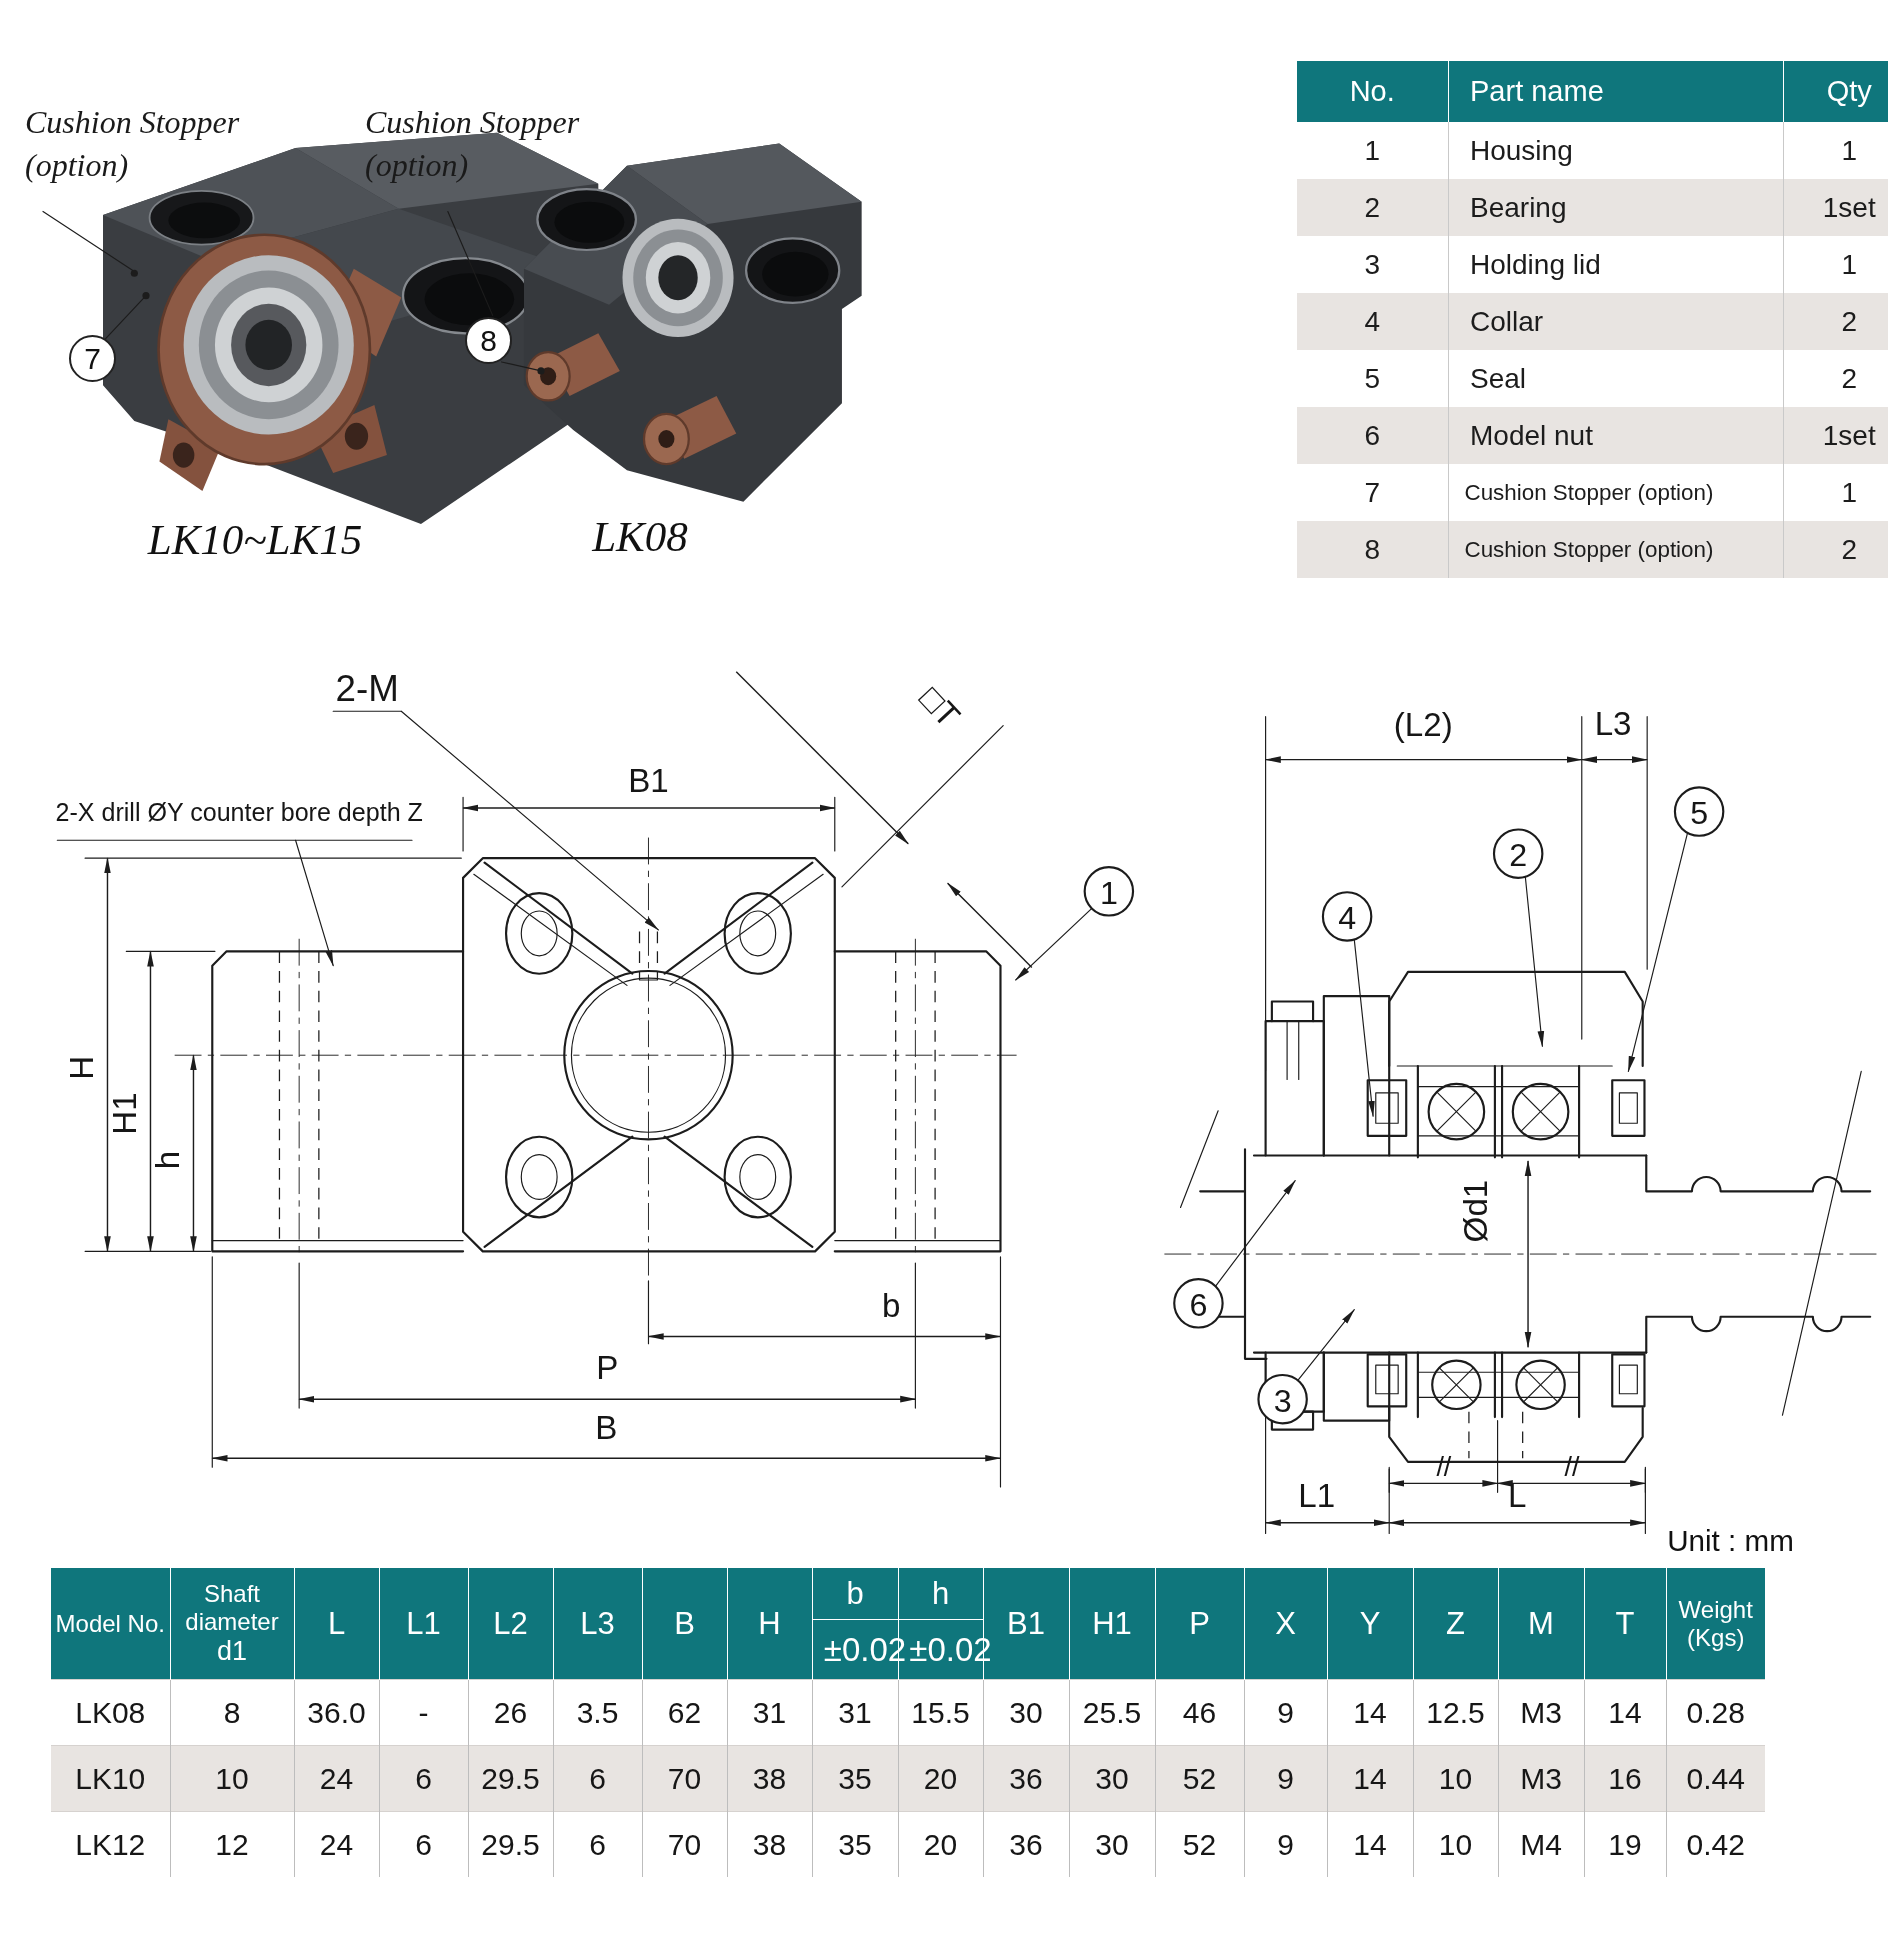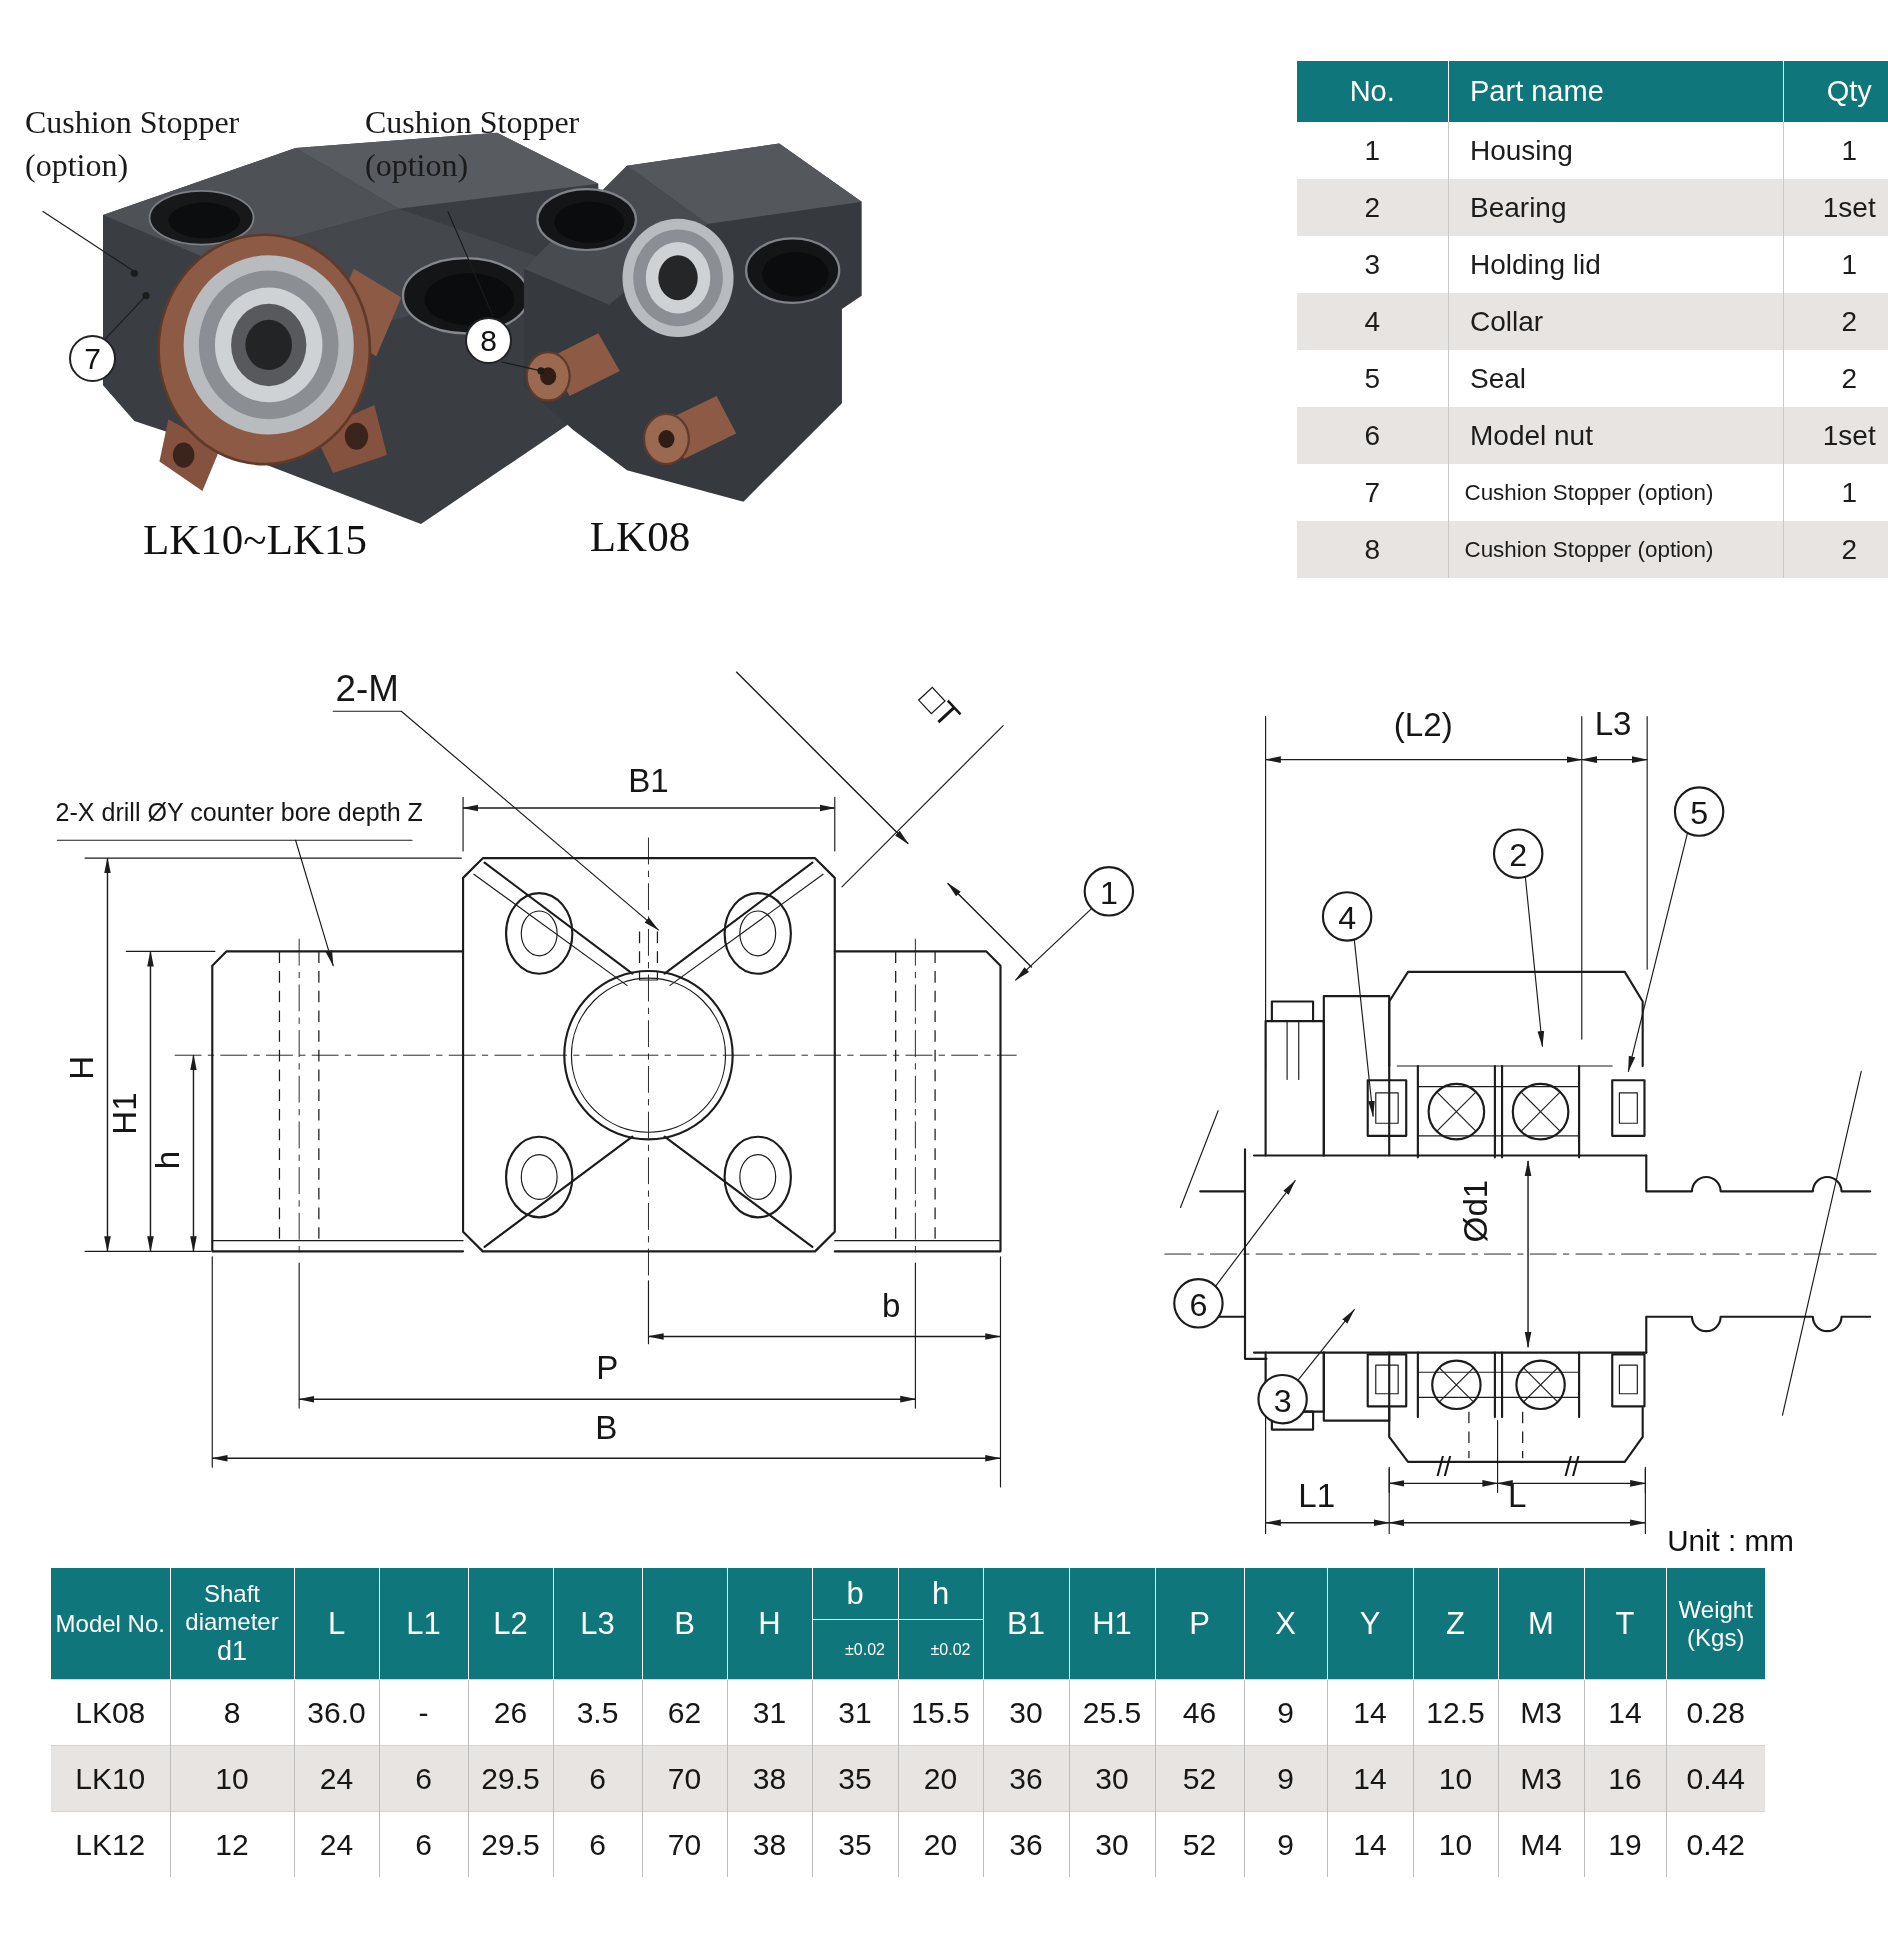--- a/index.html
+++ b/index.html
@@ -12,21 +12,21 @@
   .d{fill:none;stroke:#1c1c1c;stroke-width:1.6;}
   .cl{fill:none;stroke:#2a2a2a;stroke-width:1.1;stroke-dasharray:30 7 7 7;}
   .hd{fill:none;stroke:#1c1c1c;stroke-width:1.4;stroke-dasharray:13 9;}
   .bl{fill:#ffffff;stroke:#1c1c1c;stroke-width:2.4;}
   .dimtxt{font-size:37px;}
   .dimbig{font-size:41px;}
   .baltxt{font-size:36px;text-anchor:middle;dominant-baseline:central;}
   .notetxt{font-size:28px;}
   .partxt{font-size:30px;text-anchor:middle;}
   
-  .serif{font-family:"Liberation Serif",serif;}
+  .serif{font-family:"Liberation Serif",serif;font-style:italic;}
   .stopper{font-size:32px;color:#1a1a1a;line-height:1.0;}
   .caption{font-size:43px;color:#111;text-align:center;}
   .balloon-html{width:47px;height:47px;border:2.7px solid #222;border-radius:50%;
      display:flex;align-items:center;justify-content:center;font-size:30px;background:#fff;box-sizing:border-box;}
   
   table{border-collapse:collapse;table-layout:fixed;}
   #parts-table{width:618px;}
   #parts-table th{background:var(--teal);color:#fff;font-weight:normal;font-size:29px;height:59px;border-left:1.8px solid #fff;}
   #parts-table th:first-child{border-left:none;}
   #parts-table td{height:55px;font-size:28px;color:#1c1c1c;border-left:0.9px solid #c9c9c9;}
@@ -37,21 +37,21 @@
   #parts-table tr.small td.pname{font-size:22.4px;padding-left:16px;margin-left:44px;}
   #parts-table th.pname{text-align:left;padding-left:21.5px;}
   
   #spec-table{width:1714px;}
   #spec-table th{background:var(--teal);color:#fff;font-weight:normal;border-left:1.8px solid #fff;padding:0;vertical-align:middle;}
   #spec-table th:first-child{border-left:none;}
   #spec-table .hlbl{font-size:31px;}
   #spec-table .hsm{font-size:24px;line-height:1.15;}
   #spec-table .split{display:flex;flex-direction:column;height:111px;}
   #spec-table .split .top{height:51px;display:flex;align-items:center;justify-content:center;border-bottom:1.8px solid #fff;font-size:31px;}
-  #spec-table .split .bot{flex:1;display:flex;align-items:center;justify-content:center;font-size:16px;margin-left:20px;}
+  #spec-table .split .bot{flex:1;display:flex;align-items:center;justify-content:center;font-size:33px;margin-left:20px;}
   #spec-table td{height:63px;text-align:center;font-size:30px;color:#161616;border-left:0.9px solid #bdbdbd;}
   #spec-table td:first-child{border-left:none;}
   #spec-table tr.alt{background:#e8e4e1;}
   #spec-table tbody tr{border-top:0.9px solid #d6d2cf;}
   #unit-label{font-size:29.6px;color:#111;}
   :root{--teal:#0f767c;}
 </style>
 </head>
 <body>
 

